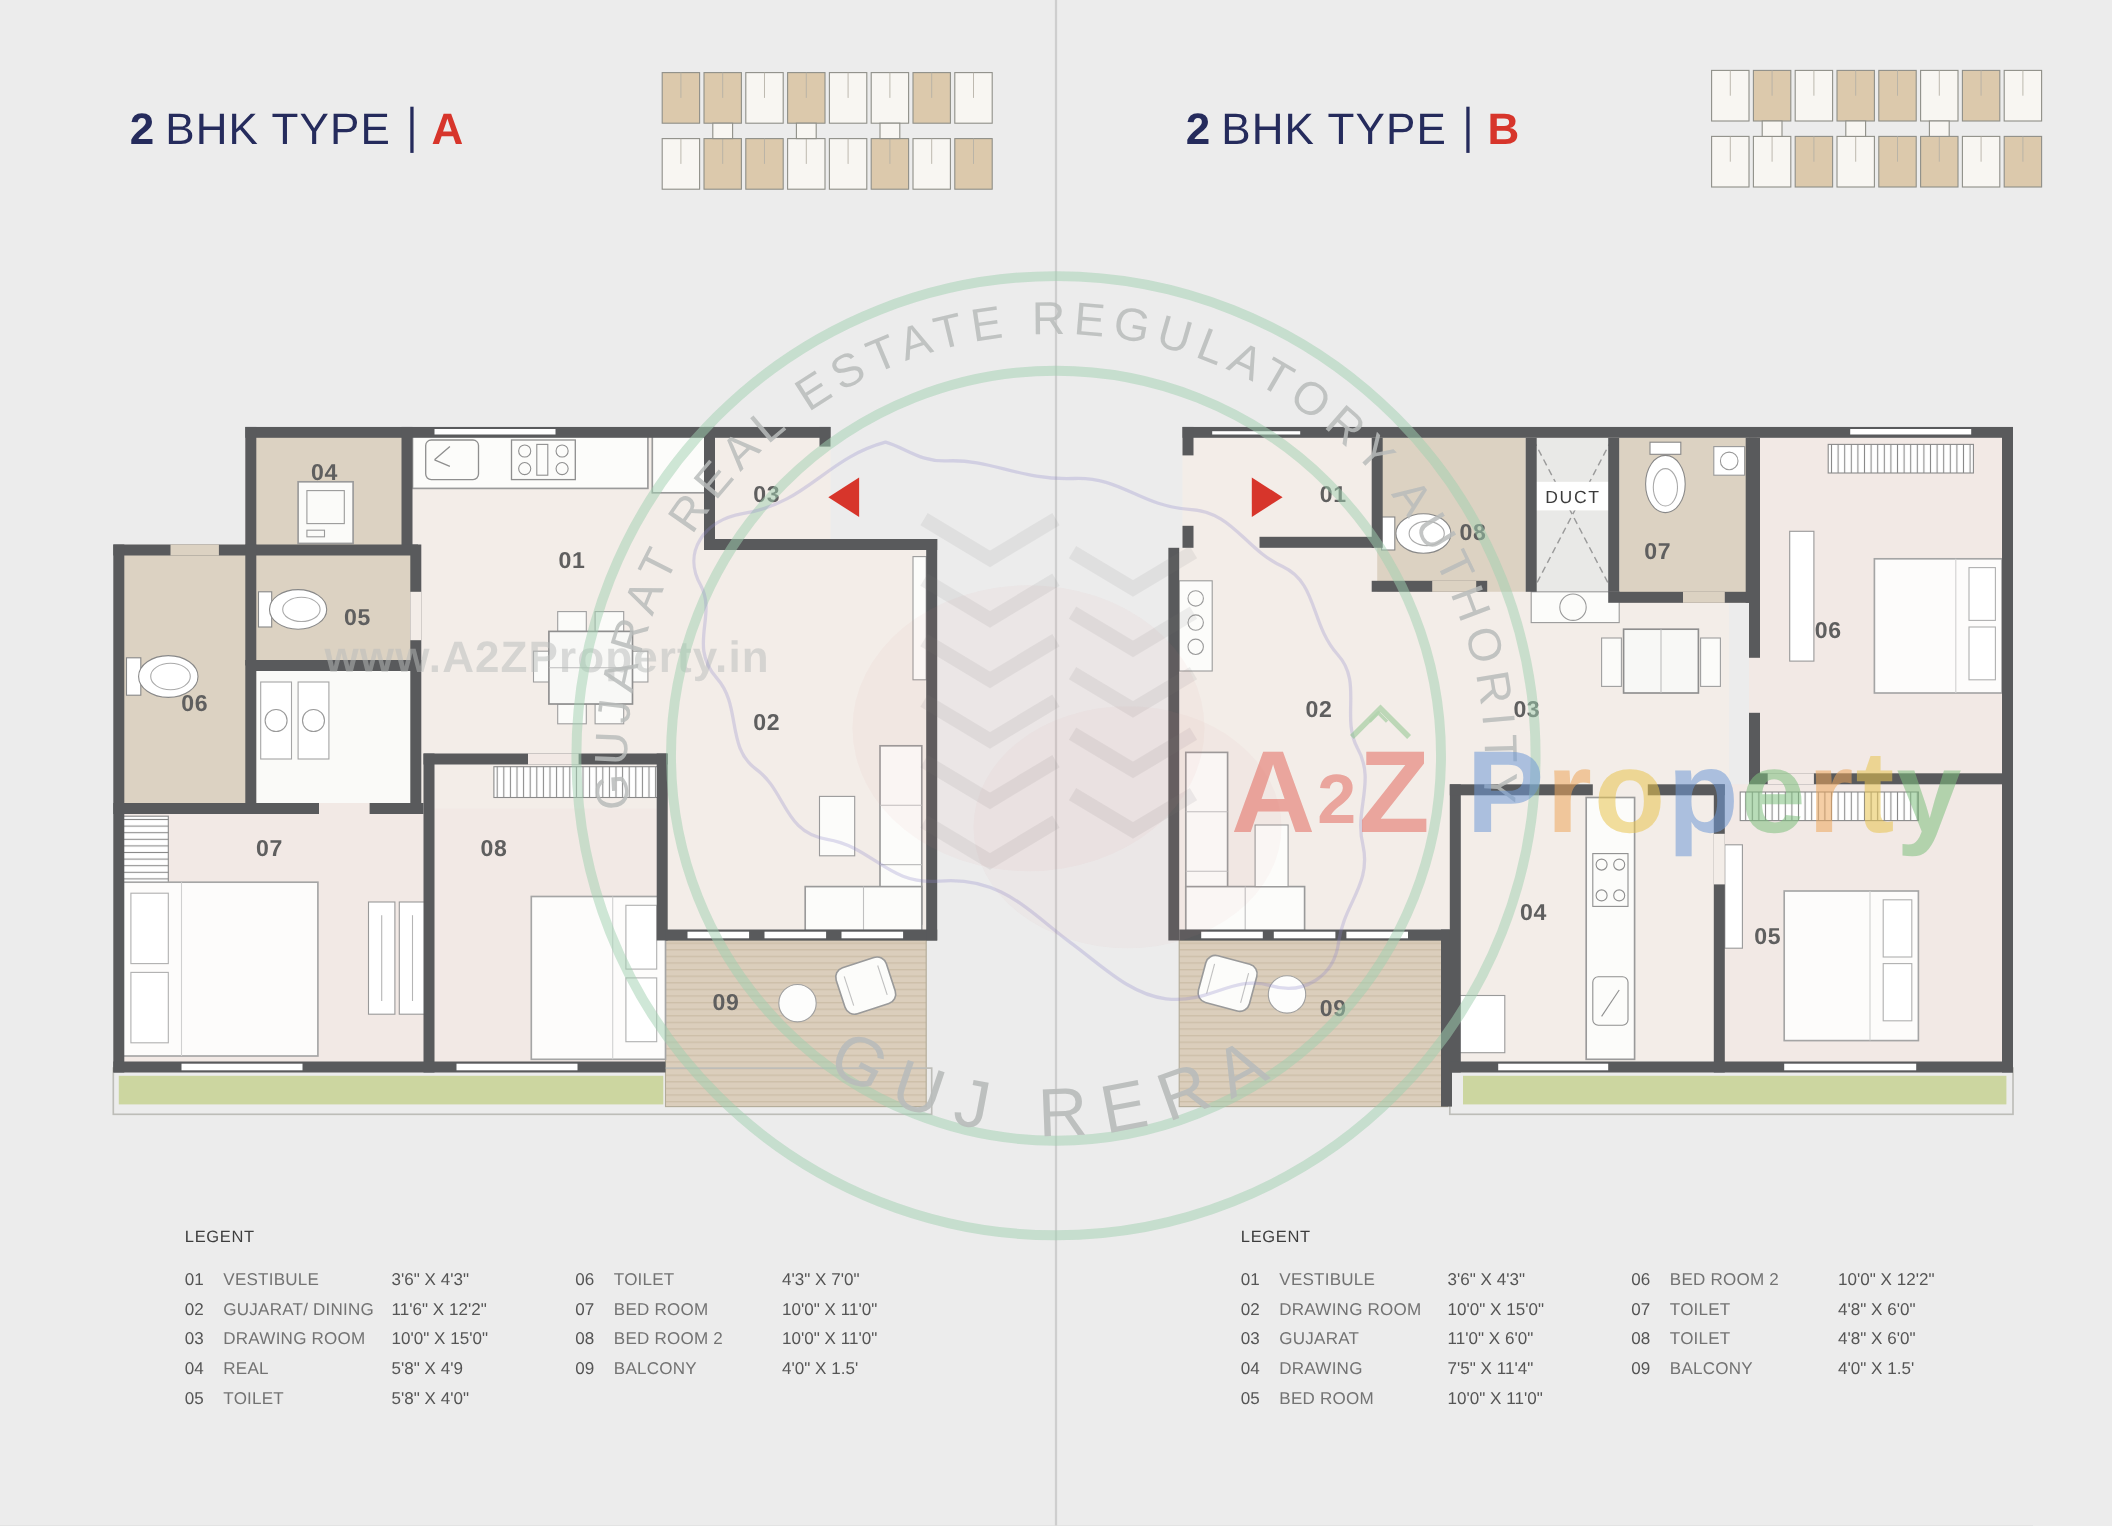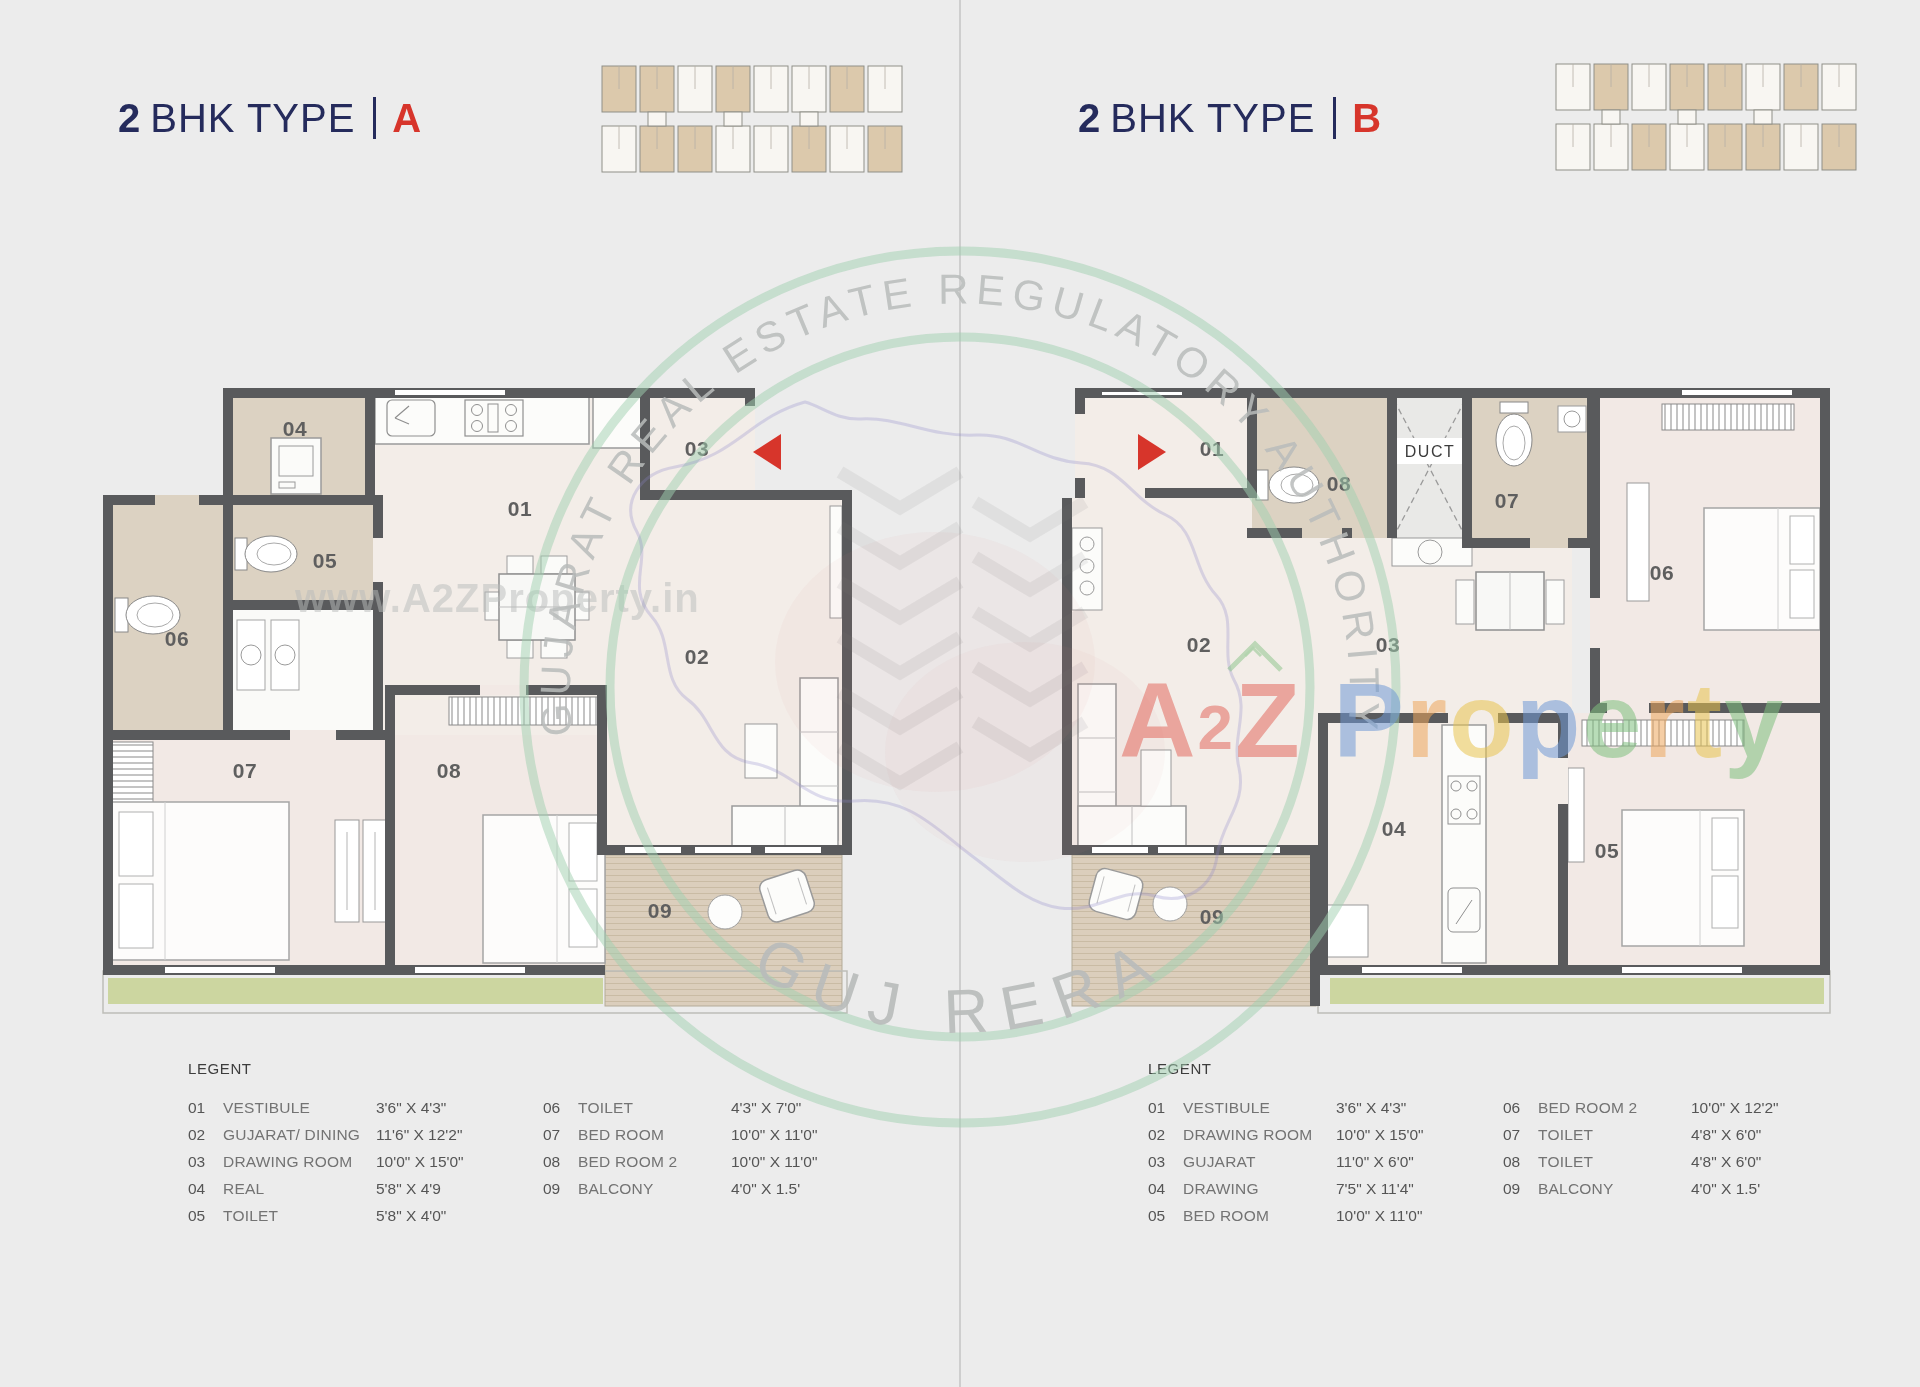--- a/index.html
+++ b/index.html
@@ -18,21 +18,21 @@
 
   .keyplan{position:absolute;}
   #keyA{left:598px;top:60px;} #keyB{left:1552px;top:58px;}
 
   svg.plan{position:absolute;}
   #planA{left:95px;top:388px;} #planB{left:1062px;top:388px;}
   .room-label{font-size:21px;font-weight:700;fill:#5f5f5f;letter-spacing:.5px;}
   .duct-label{font-size:16px;font-weight:500;fill:#3c3c3c;letter-spacing:1.5px;}
 
   
-  .legend{position:absolute;top:1060px;width:730px;color:#555;font-size:15.5px;margin-left:20px;}
+  .legend{position:absolute;top:1116px;width:730px;color:#555;font-size:15.5px;}
   #legA{left:168px;} #legB{left:1128px;}
   .leg-title{font-size:15px;color:#3d3d3d;letter-spacing:.6px;margin-bottom:22px;font-weight:500;}
   .leg-cols{display:flex;}
   .leg-col{display:flex;flex-direction:column;gap:10px;}
   .leg-col.c1{width:355px;} .leg-col.c2{width:360px;}
   .leg-row{display:grid;grid-template-columns:35px 153px auto;line-height:17px;}
   .leg-num{color:#555;} .leg-name{color:#737373;letter-spacing:.2px;} .leg-dims{color:#555;}
 
   
   .wm{pointer-events:none;}

